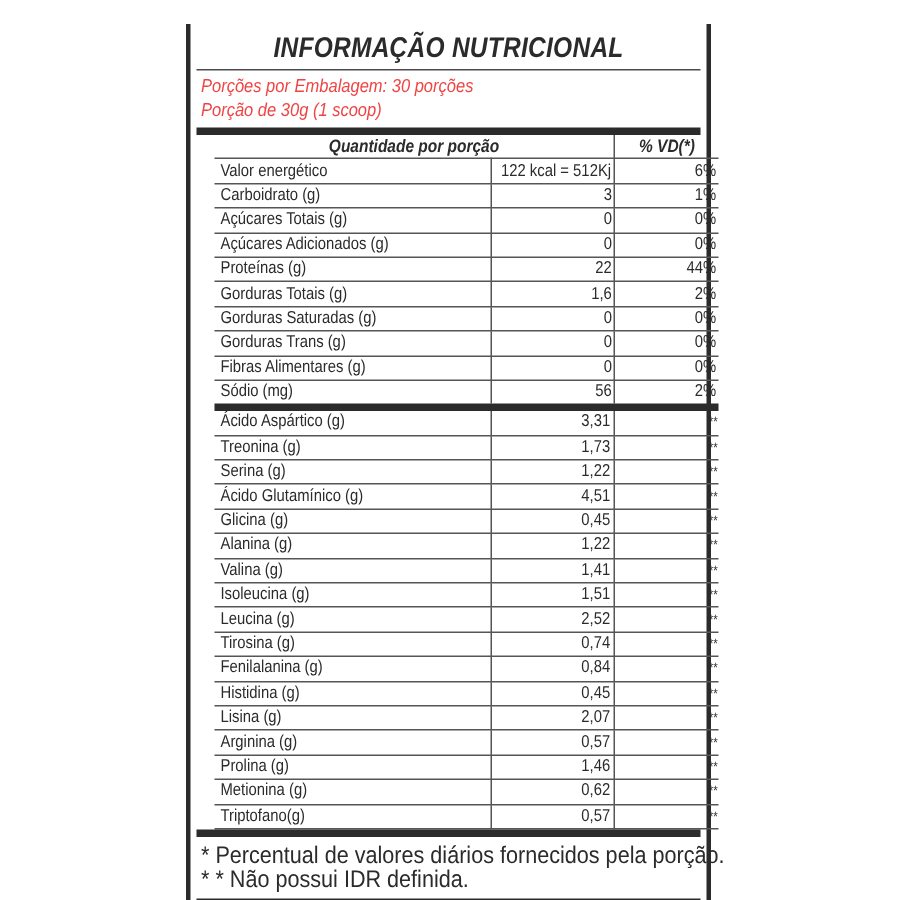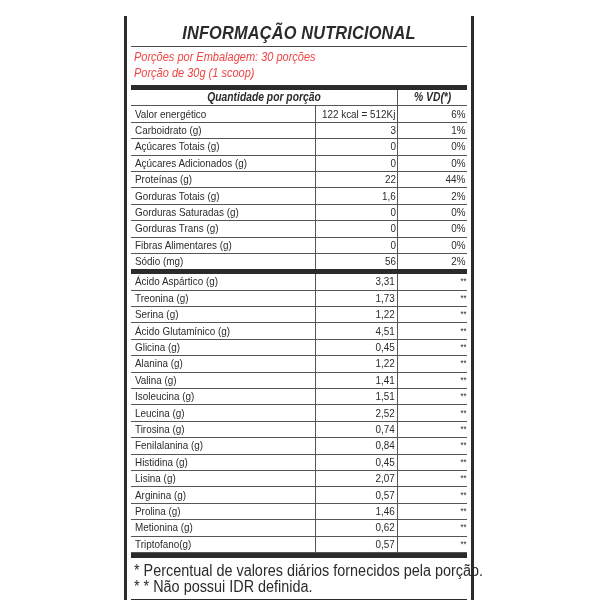--- a/index.html
+++ b/index.html
@@ -7,21 +7,21 @@
          font-family: "Liberation Sans", sans-serif; color: #2b2b2b; }
   .label-box { position: absolute; left: 124px; top: 16px; width: 344px; height: 594px;
                border-left: 3px solid #2b2b2b; border-right: 3px solid #2b2b2b; border-bottom: 3px solid #2b2b2b; box-sizing: content-box; }
   .title { height: 30px; line-height: 34px; text-align: center; font-weight: bold; font-style: italic;
            font-size: 19px; letter-spacing: 0.2px; transform: scaleX(0.86); transform-origin: center;
            color: #2b2b2b; }
   .title-rule { height: 1px; background: #4a4a4a; margin: 0 4px; }
   .portions { padding: 2px 0 0 7px; font-style: italic; font-size: 12.5px; line-height: 16px; color: #ef4444; }
   .portions div { transform: scaleX(0.88); transform-origin: left; white-space: nowrap; }
   .thick { height: 5px; background: #2b2b2b; margin: 0 4px; }
-  table { border-collapse: collapse; width: calc(100% - 8px); margin: 0 4px; table-layout: fixed; }
+  table { border-collapse: collapse; width: calc(100% - 8px); margin: 0 16px; table-layout: fixed; }
   td, th { border: 1px solid #555; height: 15.4px; padding: 0; font-size: 11.5px; line-height: 15px; white-space: nowrap; overflow: hidden; }
   tr td:first-child, tr th:first-child { border-left: none; }
   tr td:last-child, tr th:last-child { border-right: none; }
   th { font-style: italic; font-weight: bold; font-size: 12px; text-align: center; color: #2b2b2b; }
   td.name { padding-left: 4px; }
   td.center { text-align: right; }
   .cond { display: inline-block; transform: scaleX(0.86); transform-origin: left center; }
   .condc { display: inline-block; transform: scaleX(0.86); transform-origin: center center; }
   tr.top-thick td { border-top: 5px solid #2b2b2b; }
   .col1 { width: 184px; }

